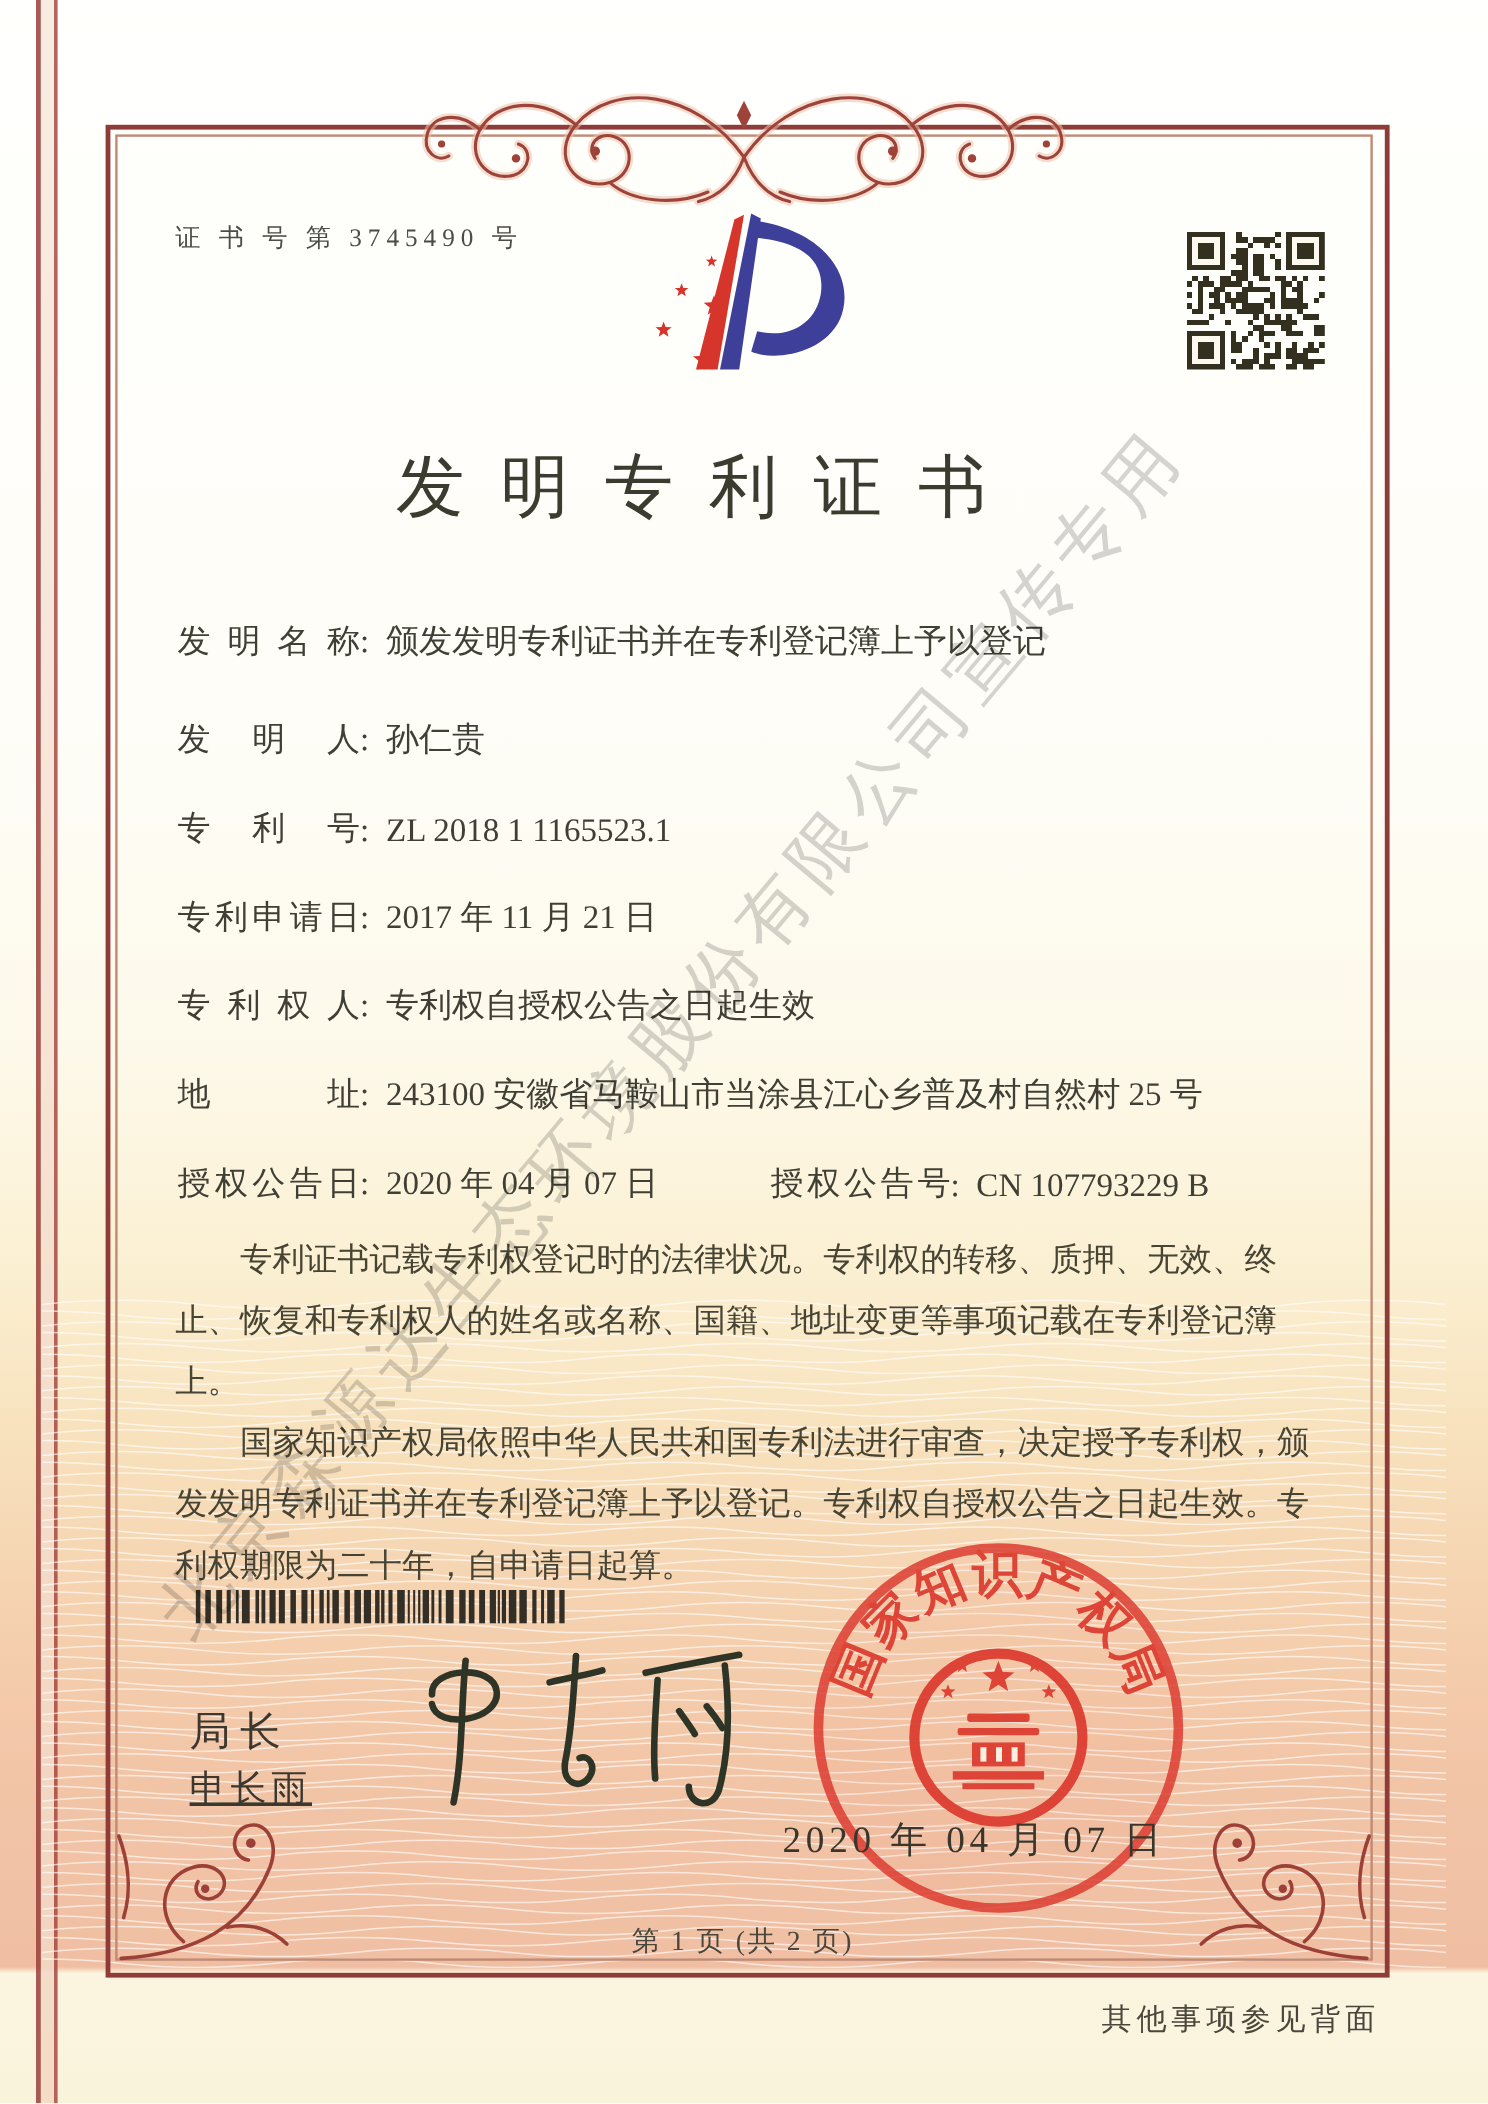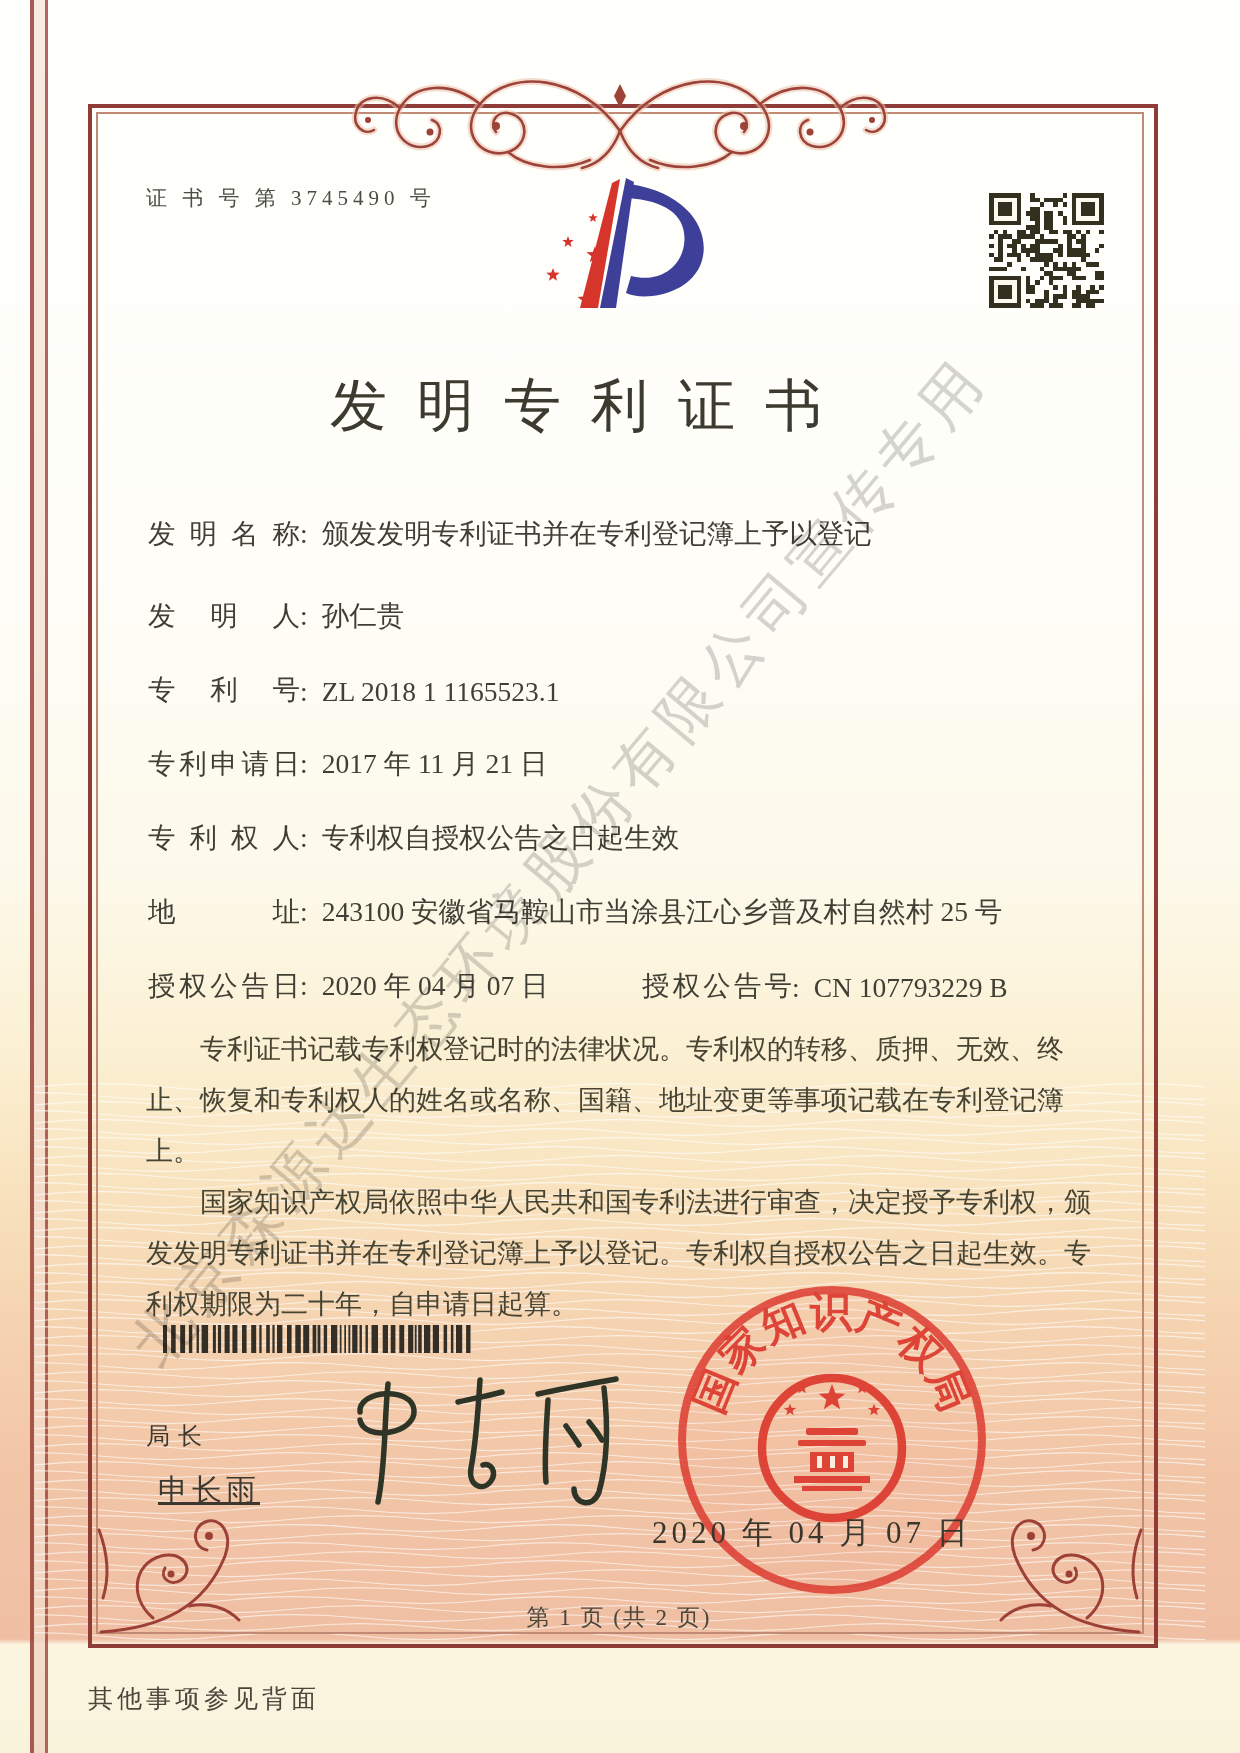--- a/index.html
+++ b/index.html
@@ -39,32 +39,32 @@
   .r1{top:516px}.r2{top:598px}.r3{top:672px}.r4{top:746px}.r5{top:820px}.r6{top:894px}.r7{top:968px}
   .frow2{position:absolute;left:642px;top:968px;font-size:27.5px;color:#403f35;z-index:3;white-space:nowrap;}
   .frow2 .lab{width:150px;}
   
   .paras{position:absolute;left:146px;top:1024px;width:952px;font-size:27px;
     line-height:51px;color:#474433;z-index:3;}
   .paras p{margin:0;text-indent:2em;}
   
   .barcode{position:absolute;left:163px;top:1325px;z-index:3;}
   
-  .director{position:absolute;left:146px;top:1420px;font-size:24px;letter-spacing:8px;
+  .director{position:absolute;left:158px;top:1420px;font-size:34px;letter-spacing:8px;
     color:#3c382f;font-family:"Liberation Sans","DejaVu Sans",sans-serif;z-index:3;}
   .director-name{position:absolute;left:158px;top:1470px;font-size:30px;letter-spacing:4px;
     color:#3c382f;font-family:"Liberation Sans","DejaVu Sans",sans-serif;z-index:3;text-decoration:underline;}
   .sig{position:absolute;left:340px;top:1362px;z-index:4;}
   .seal{position:absolute;left:672px;top:1280px;z-index:2;opacity:.92;}
   .seal-date{position:absolute;left:652px;top:1512px;font-size:31px;letter-spacing:4px;
     color:#3a362b;z-index:4;}
   .pageinfo{position:absolute;left:88px;top:1602px;width:1062px;text-align:center;
     font-size:23px;letter-spacing:2px;color:#4a463c;z-index:3;}
-  .backnote{position:absolute;left:88px;top:1666px;width:1062px;text-align:left;
-    font-size:25px;letter-spacing:4px;color:#4a463c;z-index:3;margin-top:16px;}
+  .backnote{position:absolute;left:88px;top:1666px;width:1062px;text-align:right;
+    font-size:25px;letter-spacing:4px;color:#4a463c;z-index:3;}
   
   .watermark{position:absolute;left:560px;top:862px;transform:translate(-50%,-50%) rotate(-50deg);
     white-space:nowrap;font-size:60px;letter-spacing:8px;color:#b3b3b3;opacity:.55;
     mix-blend-mode:multiply;z-index:6;pointer-events:none;}
 </style>
 </head>
 <body>
 
 <div class="page">
 

